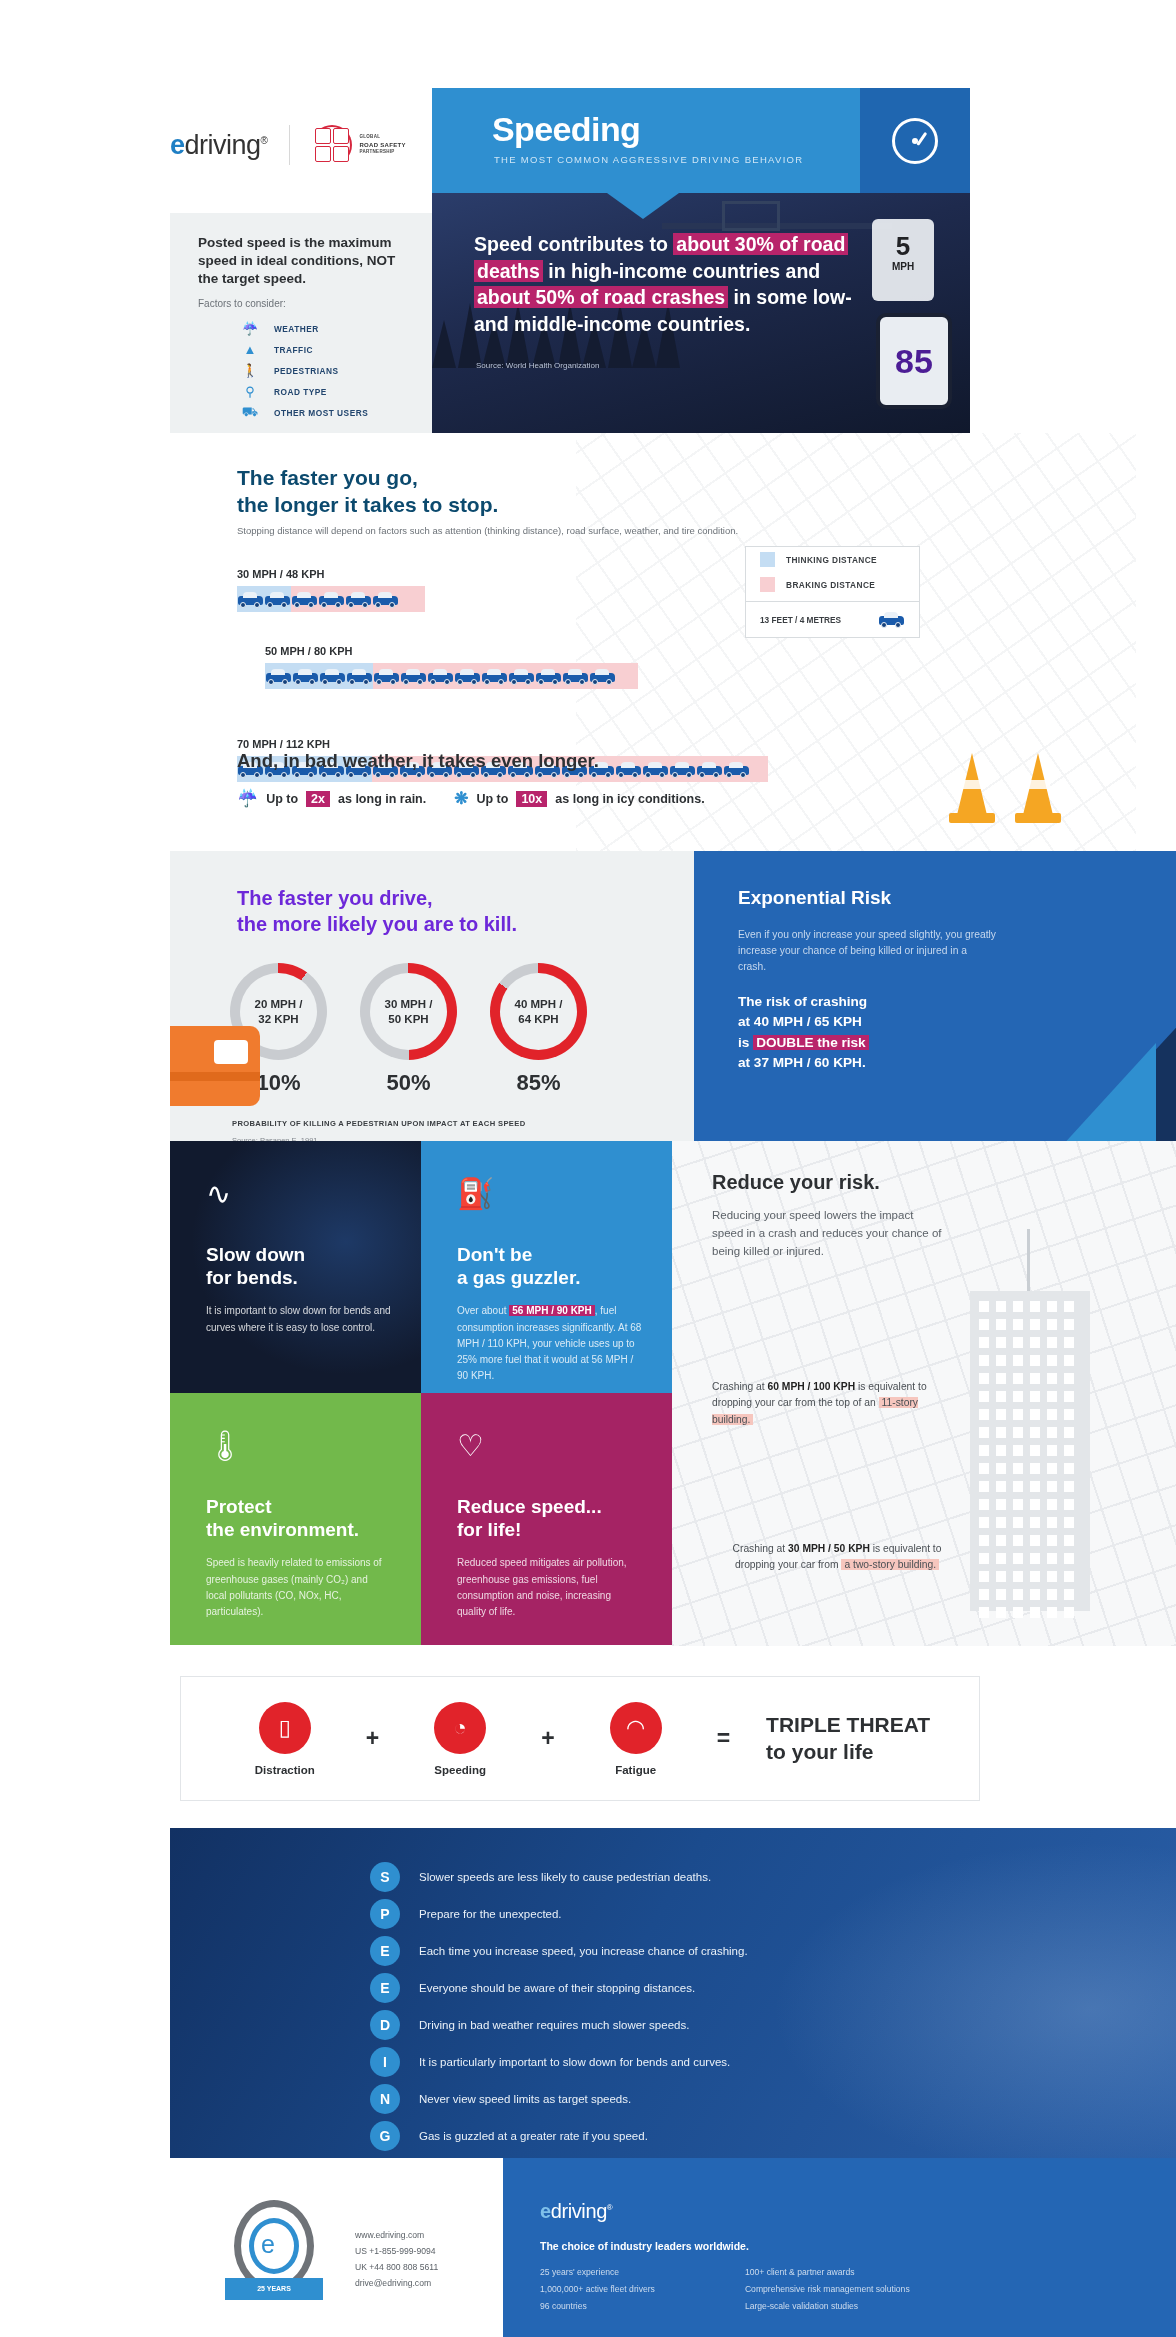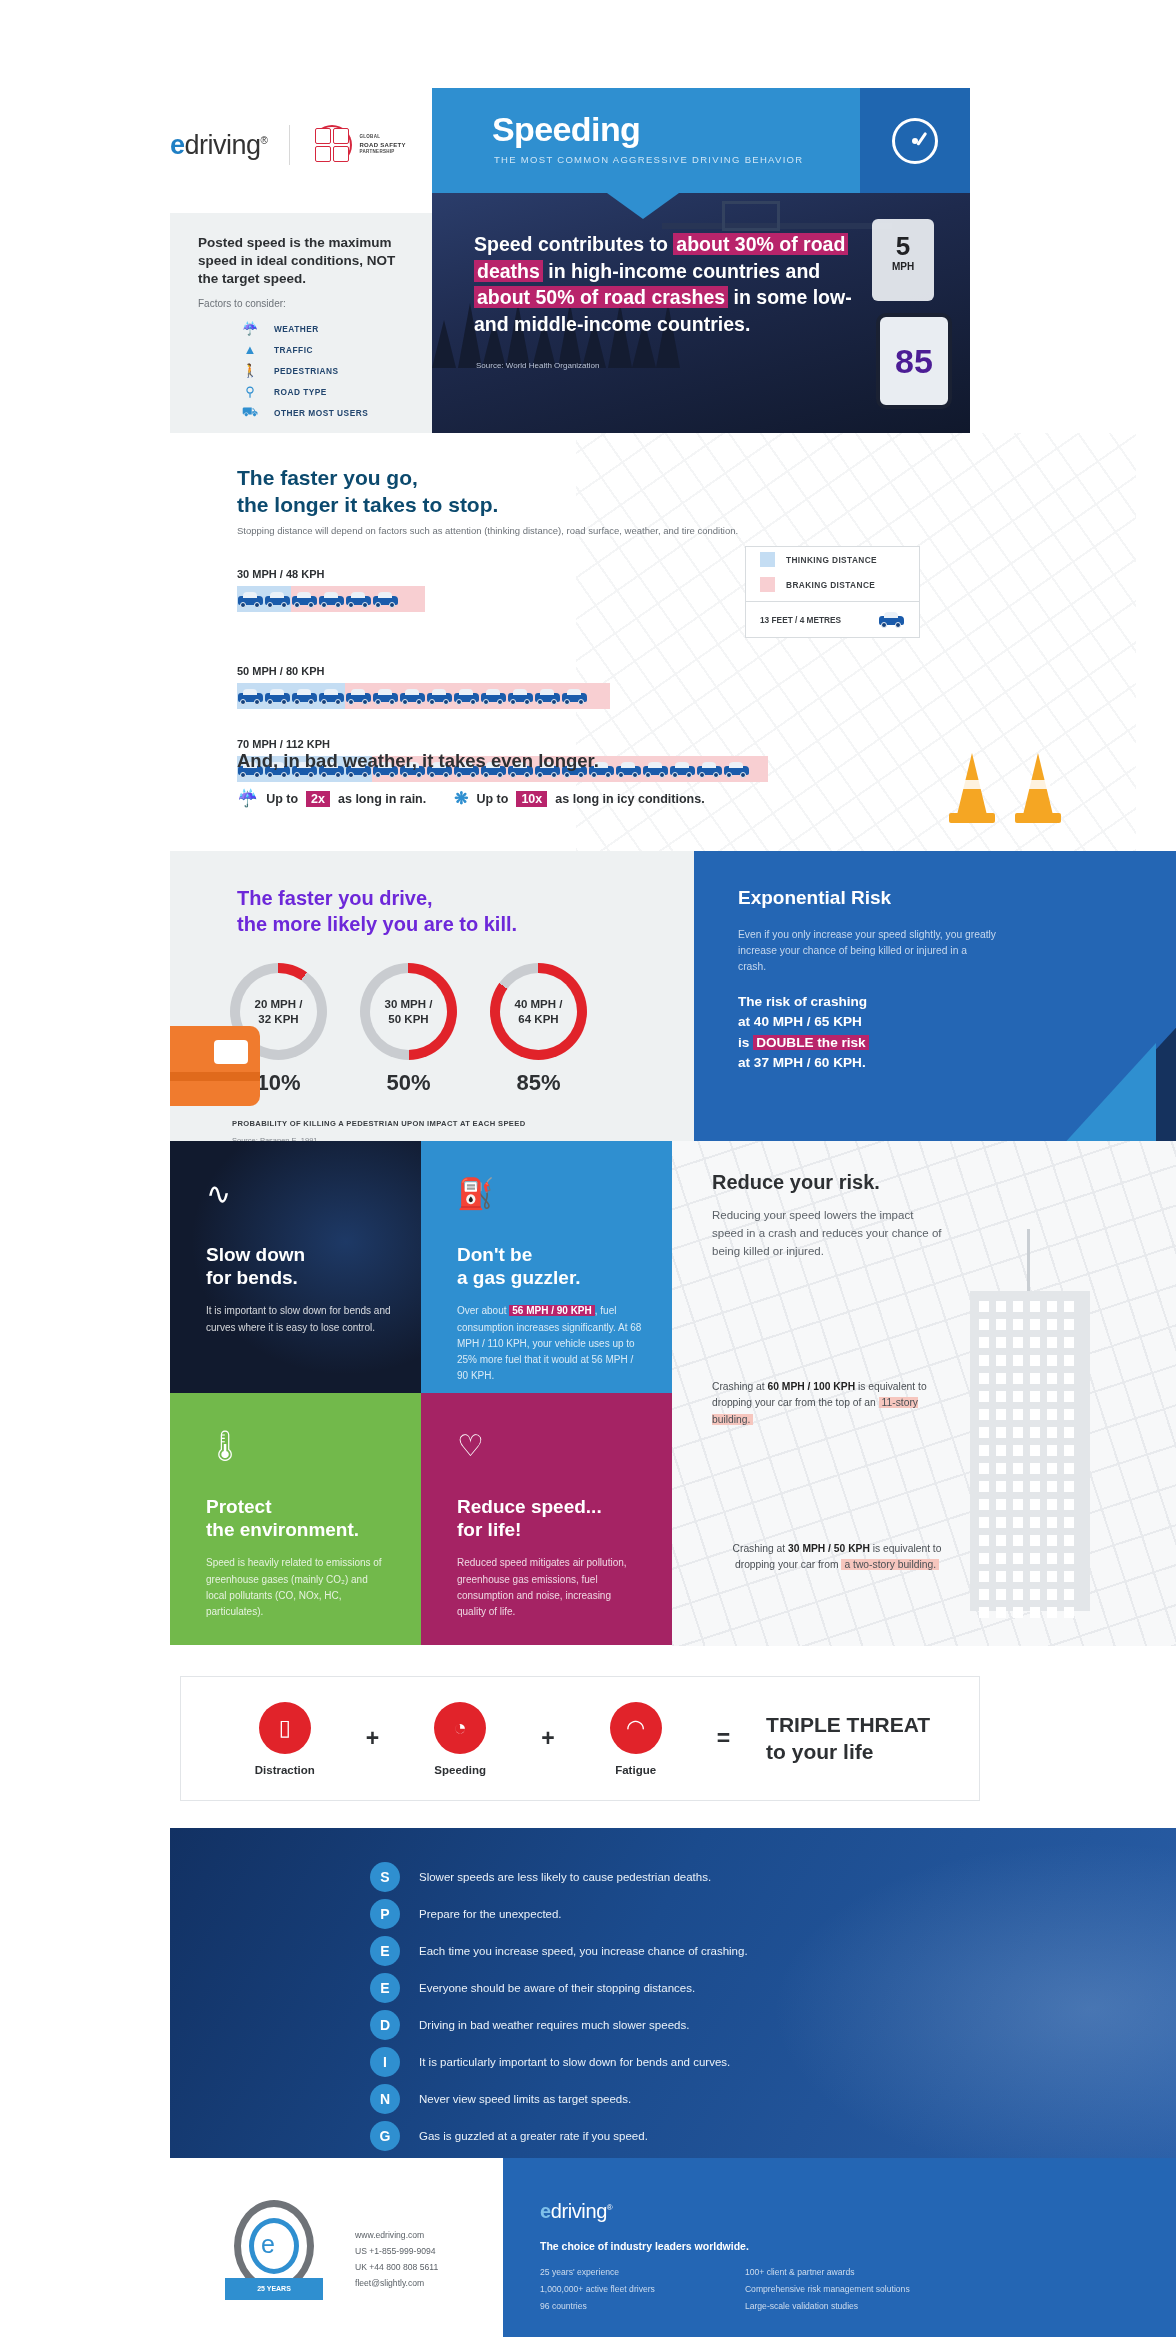--- a/index.html
+++ b/index.html
@@ -330,21 +330,21 @@
               <span class="car">
                 <span class="body"></span>
                 <span class="top"></span>
                 <span class="w1"></span>
                 <span class="w2"></span>
               </span>
               <i class="pad" style="display:inline-block;width:26px"></i>
             </span>
           </div>
         </div>
-        <div class="row" style="top: 232px;">
+        <div class="row" style="top: 212px; margin-left: 28px;">
           <div class="lab">50 MPH / 80 KPH</div>
           <div class="bars">
             <span class="seg-think">
               <span class="car">
                 <span class="body"></span>
                 <span class="top"></span>
                 <span class="w1"></span>
                 <span class="w2"></span>
               </span>
               <span class="car">
@@ -863,21 +863,21 @@
         <i class="inner"></i>
         <span class="e">e</span>
       <div class="rib">
           <span>25 YEARS</span>
         </div>
     </div>
     <div class="contact" id="footer-contact">
         <div>www.edriving.com</div>
         <div>US +1-855-999-9094</div>
         <div>UK +44 800 808 5611</div>
-        <div>fleet@slightly.com</div>
+        <div>drive@edriving.com</div>
       </div>
     <div class="foot-logo"><span class="e">e</span><span>driving</span><sup>®</sup></div>
     <div class="foot-tag">The choice of industry leaders worldwide.</div>
     <div class="foot-cols">
       <div class="foot-col" id="fcol1">
           <div>25 years' experience</div>
           <div>1,000,000+ active fleet drivers</div>
           <div>96 countries</div>
         </div>
       <div class="foot-col" id="fcol2">

